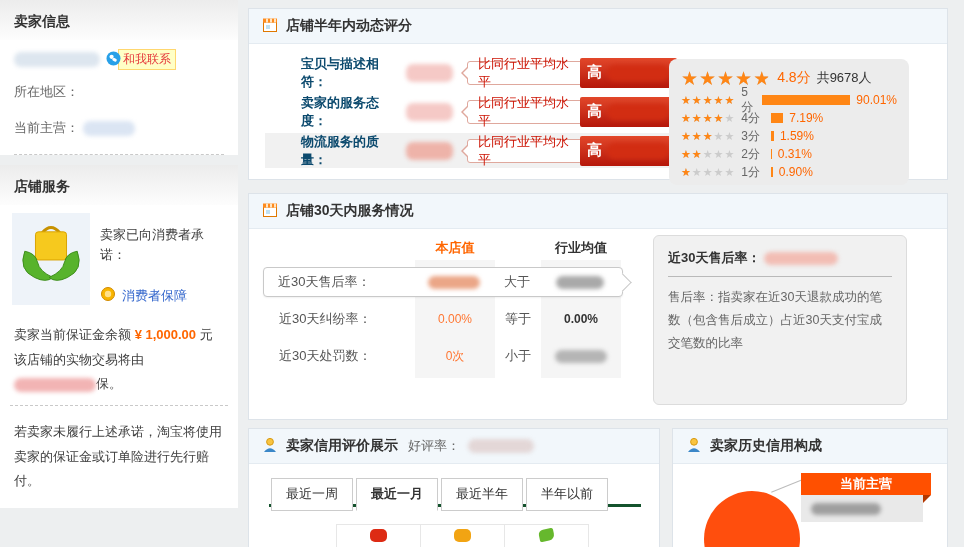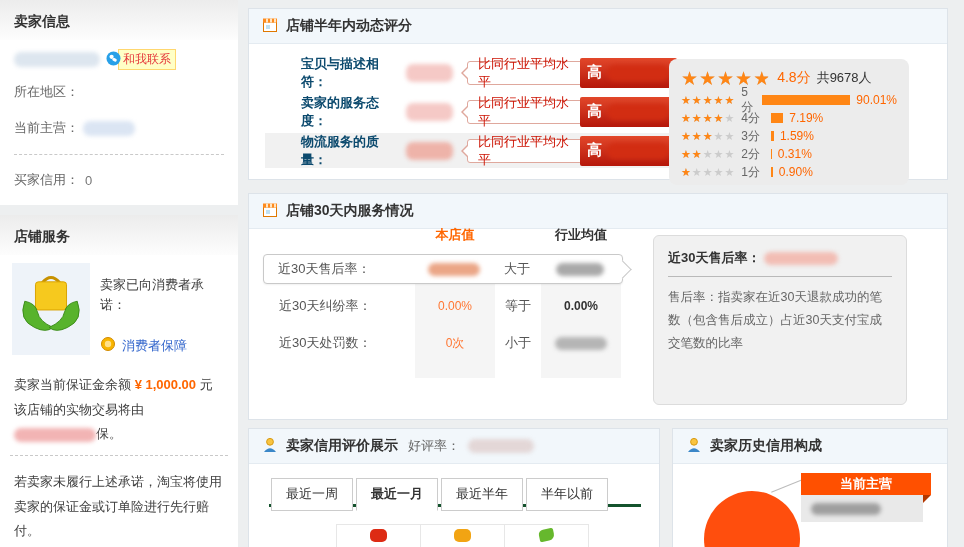--- a/index.html
+++ b/index.html
@@ -86,21 +86,21 @@
   .dist-row { display: flex; align-items: center; gap: 6px; height: 18px; }
   .dist-label { color: #666; width: 24px; }
   .bar { height: 10px; background: #ff8615; }
   .pct { color: #ff6600; }
 
   
   .svc { margin-top: 13px; height: 227px; }
   .col-strip { position: absolute; width: 80px; top: 66px; height: 118px; background: #f5f5f5; z-index: 0; }
   .strip-shop { left: 166px; }
   .strip-ind { left: 292px; }
-  .svc-table { position: absolute; left: 16px; top: 29px; z-index: 1; }
+  .svc-table { position: absolute; left: 16px; top: 42px; z-index: 1; }
   .svc-row { display: flex; align-items: center; height: 30px; }
   .svc-hrow { height: 24px; margin-bottom: 2px; }
   .c-label { width: 150px; padding-left: 14px; font-size: 13px; color: #555; }
   .c-shop { width: 80px; text-align: center; color: #ff7733; }
   .c-rel { width: 46px; text-align: center; font-size: 13px; color: #555; }
   .c-ind { width: 80px; text-align: center; font-weight: bold; color: #333; }
   .h-shop { color: #ff6600; font-weight: bold; font-size: 13px; }
   .h-ind { color: #333; font-weight: bold; font-size: 13px; }
   .hl { position: relative; background: #fff; border: 1px solid #c9c9c9; border-radius: 4px;
         box-shadow: 0 1px 2px rgba(0,0,0,.06); margin-left: -2px; padding-right: 2px;
@@ -169,24 +169,20 @@
         </span>
         <span class="contact-badge">和我联系</span>
       </div>
       <div class="sb-field">
         <span>所在地区：</span>
       </div>
       <div class="sb-field">
         <span>当前主营：</span><span class="blur blur-biz"></span>
       </div>
       <div class="dashed"></div>
-      <div class="credit-row" style="padding-bottom:16px">
-        <span>买家信用：</span>
-        <span class="credit-val">0</span>
-      </div>
     </div>
   </section>
 
   <section class="sb-card">
     <div class="sb-head">店铺服务</div>
     <div class="svc-top">
       <div class="hands-box">
         <svg width="66" height="80" viewBox="0 0 68 80">
           <path d="M25 13 q9 -11 18 0" stroke="#c79100" stroke-width="3" fill="none"></path>
           <rect x="18" y="12" width="32" height="29" rx="3" fill="#f6c91e" stroke="#d8a200"></rect>

